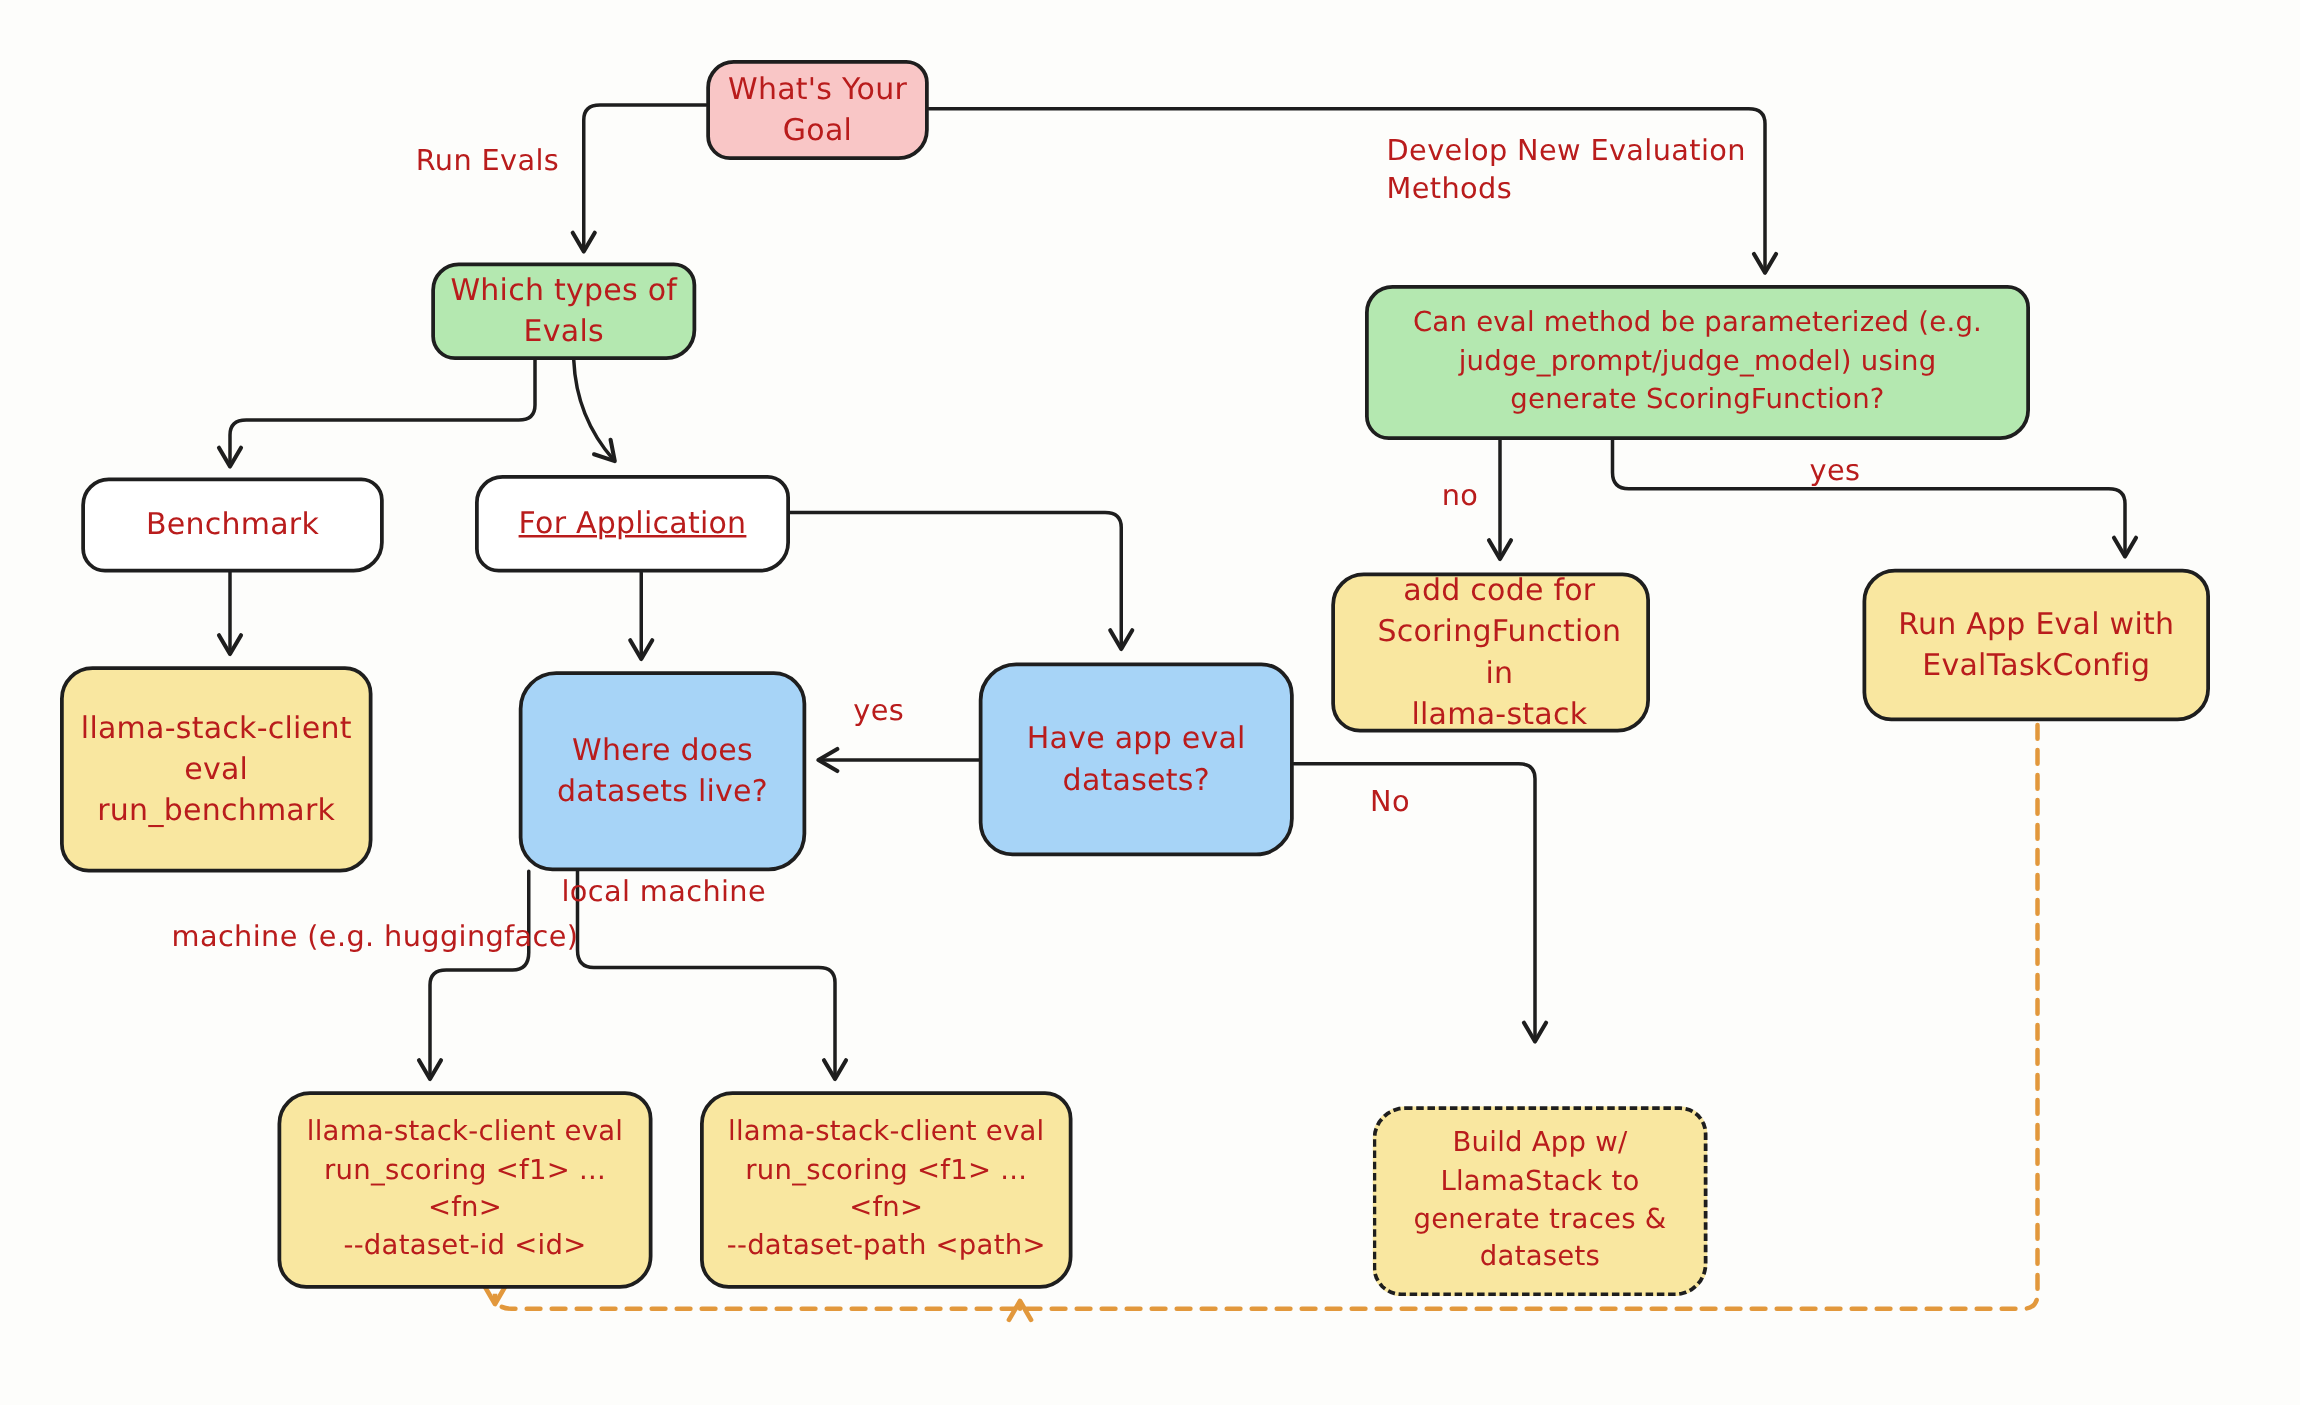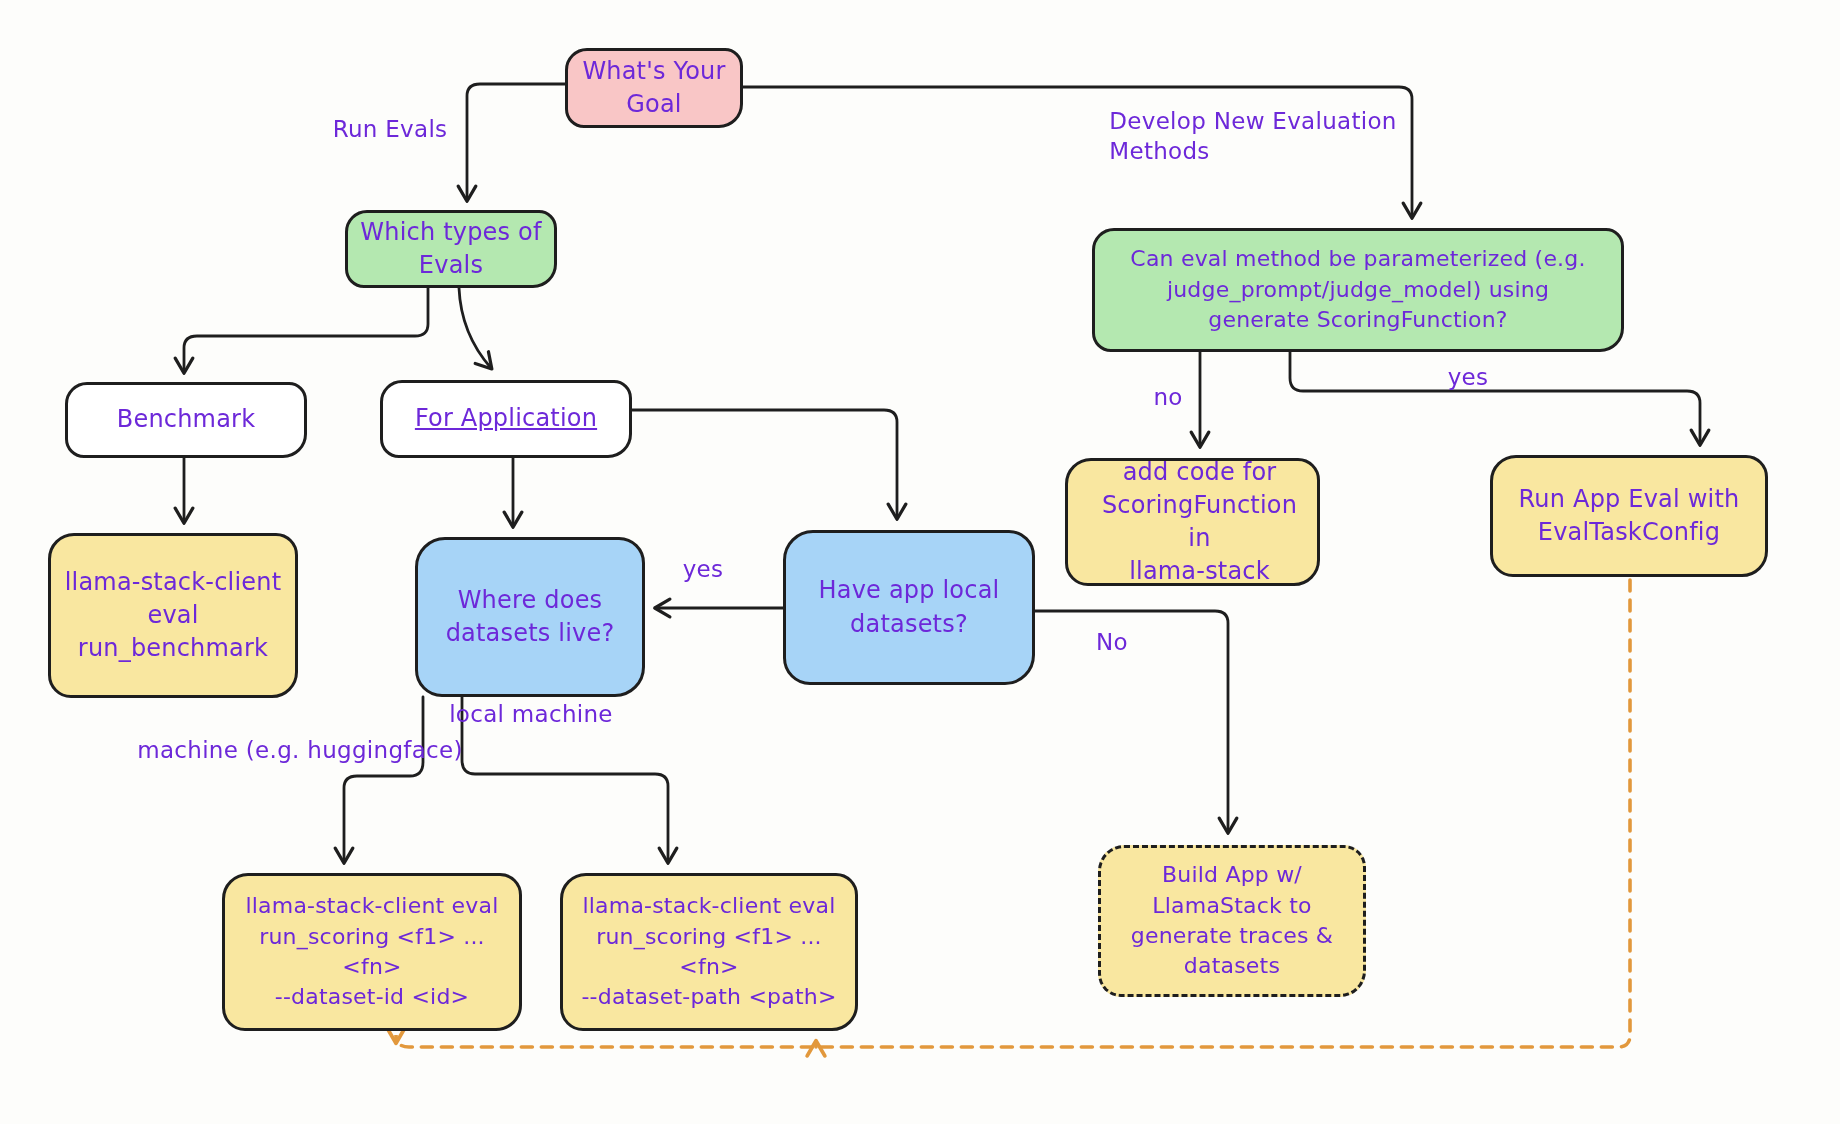--- a/index.html
+++ b/index.html
@@ -1,32 +1,32 @@
 <!DOCTYPE html>
 <html style="--stroke: #1e1e1e; --pink: #f9c6c6; --green: #b4e8b0; --blue: #a7d4f7; --yellow: #f9e7a0; --orange: #e2983c; --white: #ffffff;"><head>
 <meta charset="utf-8">
 <style>
   html,body{margin:0;padding:0;background:#ffffff;}
   .canvas{
     position:relative;width:1840px;height:1124px;background:#fdfdfb;
-    font-family:"DejaVu Sans","Liberation Sans",sans-serif;color:#6d28d9;overflow:hidden;
+    font-family:"DejaVu Sans","Liberation Sans",sans-serif;color:#b91c1c;overflow:hidden;
   }
   .edges{position:absolute;inset:0;width:100%;height:100%;}
   .node{
     position:absolute;display:flex;align-items:center;justify-content:center;
     text-align:center;white-space:pre-line;box-sizing:border-box;
     border:3px solid var(--stroke);border-radius:22px 18px 24px 19px;
     font-size:24px;line-height:1.38;padding:6px 10px;letter-spacing:.2px;
   }
   .node.pink{background:var(--pink);}
   .node.green{background:var(--green);}
   .node.blue{background:var(--blue);border-radius:30px 26px 30px 27px;}
   .node.yellow{background:var(--yellow);border-radius:26px 22px 26px 23px;}
   .node.white{background:var(--white);}
-  .node.dashed{border-style:dashed;}
+  .node.dashed{border-style:dashed;margin-top:40px;}
   .node.small{font-size:22px;}
   .edge-label{
     position:absolute;transform:translate(-50%,-50%);white-space:pre-line;
     text-align:left;font-size:23px;line-height:1.3;letter-spacing:.3px;
   }
 </style>
 </head>
 <body>
 
 <div class="canvas">
@@ -76,21 +76,21 @@
   <div class="node white" style="left:65px;top:382px;width:242px;height:76px;">Benchmark</div>
 
   <div class="node white" style="left:380px;top:380px;width:252px;height:78px;text-decoration:underline;">For Application</div>
 
   <div class="node yellow" style="left:48px;top:533px;width:250px;height:165px;">llama-stack-client
 eval run_benchmark</div>
 
   <div class="node blue" style="left:415px;top:537px;width:230px;height:160px;">Where does
 datasets live?</div>
 
-  <div class="node blue" style="left:783px;top:530px;width:252px;height:155px;">Have app local
+  <div class="node blue" style="left:783px;top:530px;width:252px;height:155px;">Have app eval
 datasets?</div>
 
   <div class="node yellow" style="left:1065px;top:458px;width:255px;height:128px;padding-left:24px;">add code for
 ScoringFunction in
 llama-stack</div>
 
   <div class="node yellow" style="left:1490px;top:455px;width:278px;height:122px;">Run App Eval with
 EvalTaskConfig</div>
 
   <div class="node yellow small" style="left:222px;top:873px;width:300px;height:158px;">llama-stack-client eval

